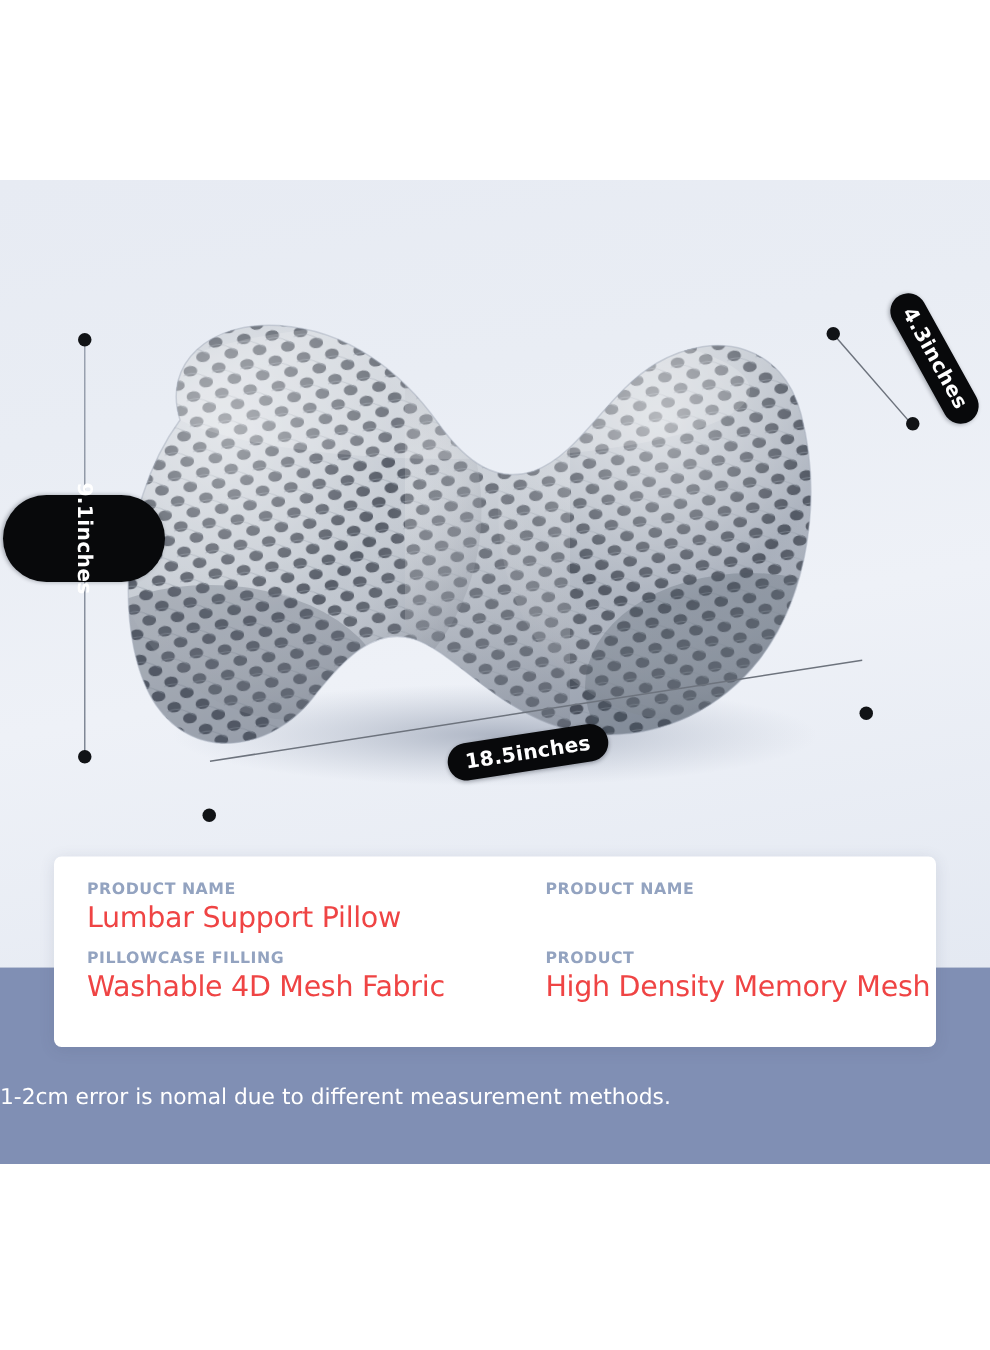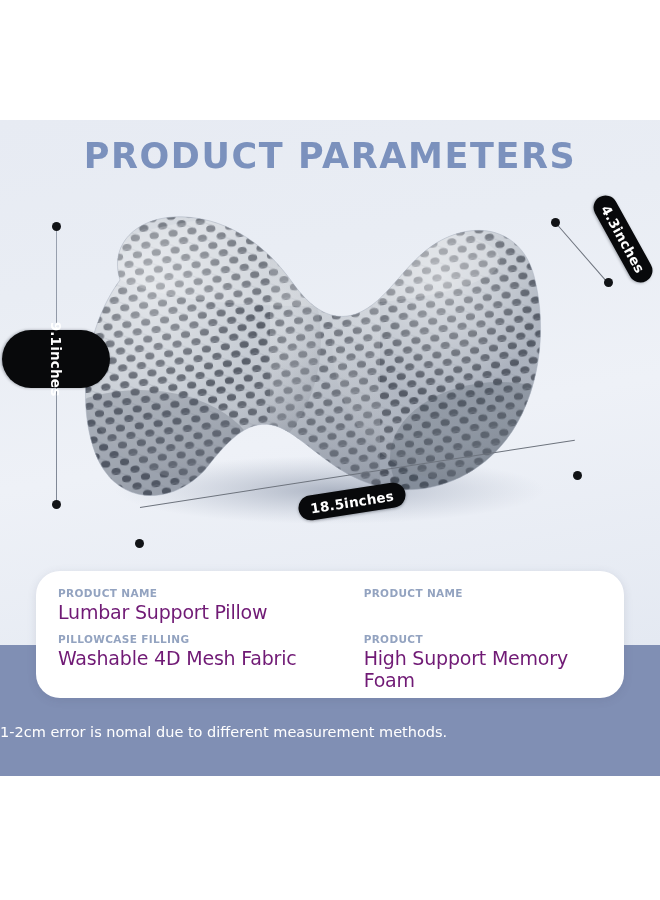--- a/index.html
+++ b/index.html
@@ -155,21 +155,21 @@
     transform: rotate(61deg);
     transform-origin: center center;
   }
 
   
   .spec-card {
     position: absolute;
     left: 36px; top: 571px;
     width: 588px; height: 127px;
     background: #ffffff;
-    border-radius: 24px;
+    border-radius: 5px;
     box-shadow: 0 2px 10px rgba(60,72,100,0.13);
     box-sizing: border-box;
     padding: 16px 0 0 0;
   }
   .spec-grid {
     display: grid;
     grid-template-columns: 53% 47%;
     grid-template-rows: auto auto;
     row-gap: 10px;
   }
@@ -178,21 +178,21 @@
   .spec-label {
     font-size: 10.5px;
     font-weight: 700;
     letter-spacing: 0.35px;
     color: #93a3c0;
     font-family: "DejaVu Sans", sans-serif;
     margin-bottom: 2px;
   }
   .spec-value {
     font-size: 19px;
-    color: #701a75;
+    color: #ef4444;
     font-family: "DejaVu Sans", sans-serif;
     letter-spacing: -0.2px;
   }
 
   
   .footer-note {
     position: absolute;
     left: 0; top: 723px;
     width: 660px;
     color: #ffffff;
@@ -204,21 +204,20 @@
 </head>
 <body>
 
 <div id="page">
 
   <div class="bg-top-white"></div>
   <div class="bg-panel"></div>
   <div class="bg-band"></div>
   <div class="bg-bottom-white"></div>
 
-  <div class="title">PRODUCT PARAMETERS</div>
 
   <div class="pillow-stage">
     <svg class="pillow-svg" width="660" height="380" viewBox="0 0 660 380">
       <defs>
 
         <pattern id="mesh" width="19" height="17" patternUnits="userSpaceOnUse" patternTransform="rotate(-7)">
           <ellipse cx="5" cy="4.5" rx="4.6" ry="3.5" fill="#3f4651" opacity="0.92"></ellipse>
           <ellipse cx="14.5" cy="13" rx="4.6" ry="3.5" fill="#3f4651" opacity="0.92"></ellipse>
           <path d="M -3 9 Q 5 3 14 9 Q 22 15 30 9" stroke="#8b93a0" stroke-width="0.7" fill="none" opacity="0.55"></path>
         </pattern>
@@ -335,21 +334,21 @@
       </div>
       <div class="spec-cell right">
         <div class="spec-label">PRODUCT NAME</div>
       </div>
       <div class="spec-cell">
         <div class="spec-label">PILLOWCASE FILLING</div>
         <div class="spec-value">Washable 4D Mesh Fabric</div>
       </div>
       <div class="spec-cell right">
         <div class="spec-label">PRODUCT</div>
-        <div class="spec-value">High Support Memory Foam</div>
+        <div class="spec-value">High Density Memory Mesh</div>
       </div>
     </div>
   </div>
 
   <div class="footer-note">
     <div>1-2cm error is nomal due to different measurement methods.</div>
   </div>
 
 </div>
 

